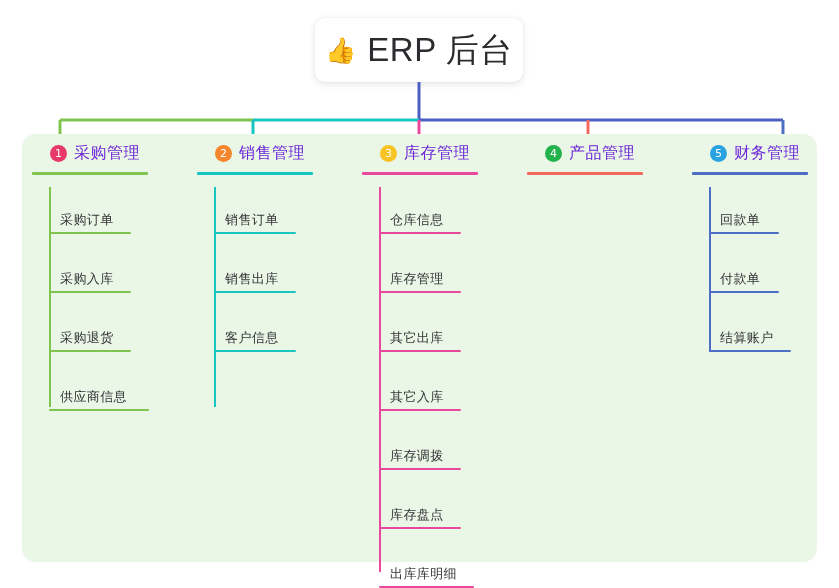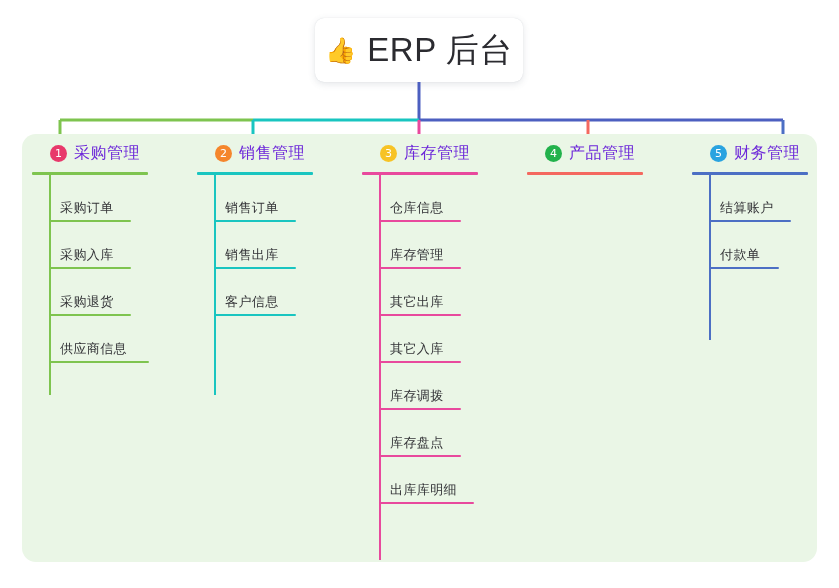--- a/index.html
+++ b/index.html
@@ -120,20 +120,21 @@
     top: 0;
     width: 2px;
   }
   .item {
     position: relative;
     height: 47px;
     box-sizing: border-box;
     padding-left: 28px;
     display: flex;
     align-items: flex-end;
+    margin-top: 12px;
   }
   .item-label {
     font-size: 13px;
     color: #333337;
     white-space: nowrap;
     padding-bottom: 5px;
     letter-spacing: 0.4px;
   }
   .item-rule {
     position: absolute;
@@ -265,24 +266,28 @@
       </div>
       <div class="column" style="left: 692px;">
         <div class="col-head">
           <span class="badge" style="background: rgb(41, 163, 224);">5</span>
           <span class="col-title">财务管理</span>
         </div>
         <div class="head-rule" style="background: rgb(76, 111, 196); width: 116px;"></div>
         <div class="items">
           <div class="trunk" style="background: rgb(76, 111, 196); height: 165px;"></div>
           <div class="item">
+            <span class="item-label">回款单</span>
+            <div class="item-rule" style="background: rgb(76, 111, 196); width: 70px;"></div>
+          </div>
+          <div class="item">
+            <span class="item-label">付款单</span>
+            <div class="item-rule" style="background: rgb(76, 111, 196); width: 70px;"></div>
+          </div>
+          <div class="item">
             <span class="item-label">结算账户</span>
             <div class="item-rule" style="background: rgb(76, 111, 196); width: 82px;"></div>
           </div>
-          <div class="item">
-            <span class="item-label">付款单</span>
-            <div class="item-rule" style="background: rgb(76, 111, 196); width: 70px;"></div>
-          </div>
         </div>
       </div>
     </div>
 
 </div>
 
 </body></html>

